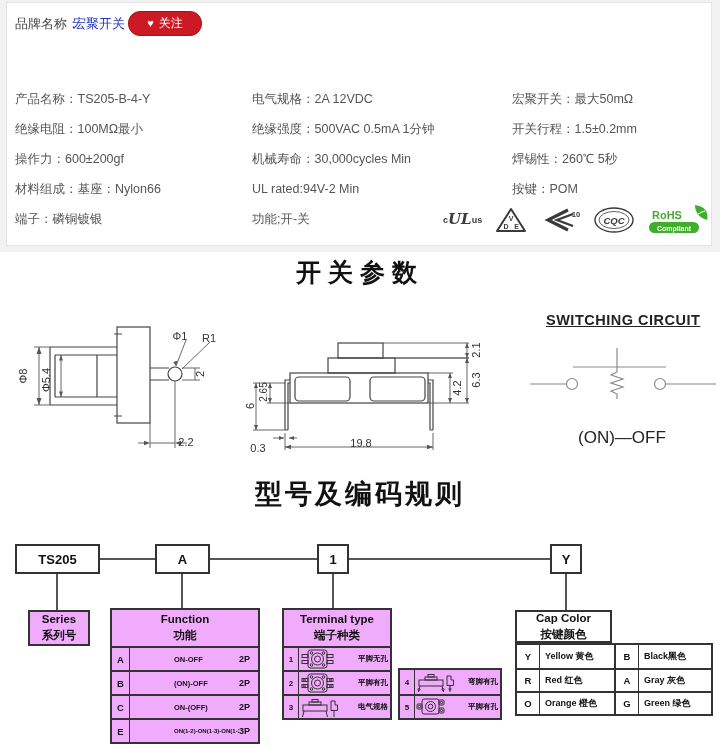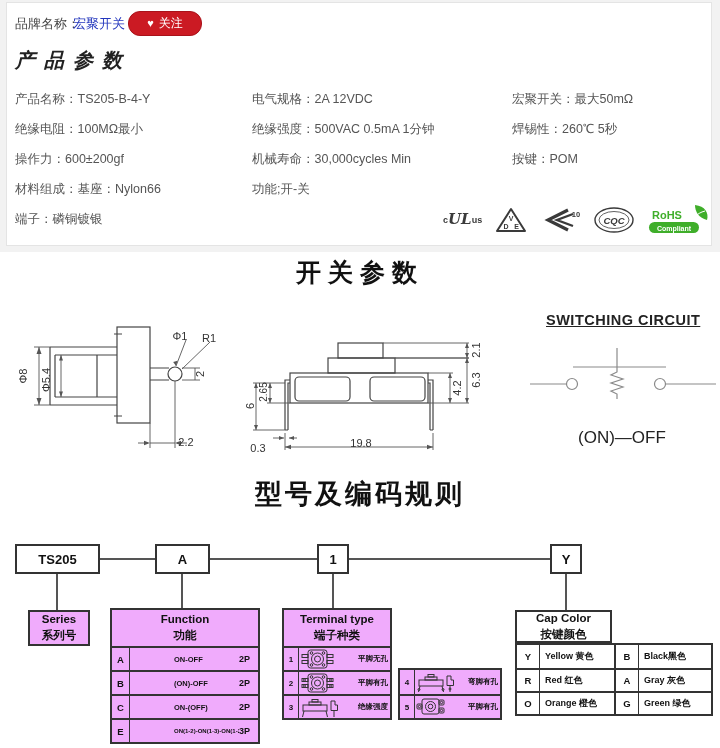--- a/index.html
+++ b/index.html
@@ -75,37 +75,38 @@
 
   <div class="abs card"></div>
 
   <span class="abs brand-label">品牌名称：</span>
   <a class="abs brand-link">宏聚开关</a>
   <div class="abs follow-btn">
     <span class="heart">♥</span>
     <span>关注</span>
   </div>
 
-  <div class="abs card-title">产品参数</div>
 
   <div class="abs spec-col" style="left:15px;width:235px;">
     <div class="spec-line">产品名称：TS205-B-4-Y</div>
     <div class="spec-line">绝缘电阻：100MΩ最小</div>
     <div class="spec-line">操作力：600±200gf</div>
     <div class="spec-line">材料组成：基座：Nylon66</div>
     <div class="spec-line">端子：磷铜镀银</div>
   </div>
   <div class="abs spec-col" style="left:252px;width:258px;">
     <div class="spec-line">电气规格：2A  12VDC</div>
     <div class="spec-line">绝缘强度：500VAC 0.5mA 1分钟</div>
     <div class="spec-line">机械寿命：30,000cycles  Min</div>
+    <div class="spec-line">UL rated:94V-2 Min</div>
     <div class="spec-line">功能;开-关</div>
   </div>
   <div class="abs spec-col" style="left:512px;width:200px;">
     <div class="spec-line">宏聚开关：最大50mΩ</div>
+    <div class="spec-line">开关行程：1.5±0.2mm</div>
     <div class="spec-line">焊锡性：260℃  5秒</div>
     <div class="spec-line">按键：POM</div>
   </div>
 
   <div class="abs certs">
     <div class="cert">
       <span class="ul-c">c</span>
       <span class="ul-main">UL</span>
       <span class="ul-us">us</span>
     </div>
@@ -340,21 +341,21 @@
       <svg class="ticon" width="40" height="22" viewBox="0 0 40 22">
         <g fill="none" stroke="#333" stroke-width="1">
           <rect x="3" y="9" width="24" height="6"></rect>
           <rect x="9" y="6" width="12" height="3"></rect>
           <rect x="12" y="3.5" width="6" height="2.5"></rect>
           <path d="M4,15 L2.5,21 M26,15 L27.5,21"></path>
           <path d="M31,5 h4 v4 h2.5 v5.5 h-6.5 z"></path>
           <path d="M34,14.5 V21"></path>
         </g>
       </svg>
-      <span class="tlabel">绝缘强度</span>
+      <span class="tlabel">电气规格</span>
     </div>
   </div>
 
   <div class="abs tbl" style="left:398px;top:668px;width:104px;">
     <div class="trow" style="border-top:none;">
       <span class="tcode" style="width:14px;font-size:8px;">4</span>
       <svg class="ticon" width="40" height="22" viewBox="0 0 40 22">
         <g fill="none" stroke="#333" stroke-width="1">
           <rect x="3" y="9" width="24" height="6"></rect>
           <rect x="9" y="6" width="12" height="3"></rect>

